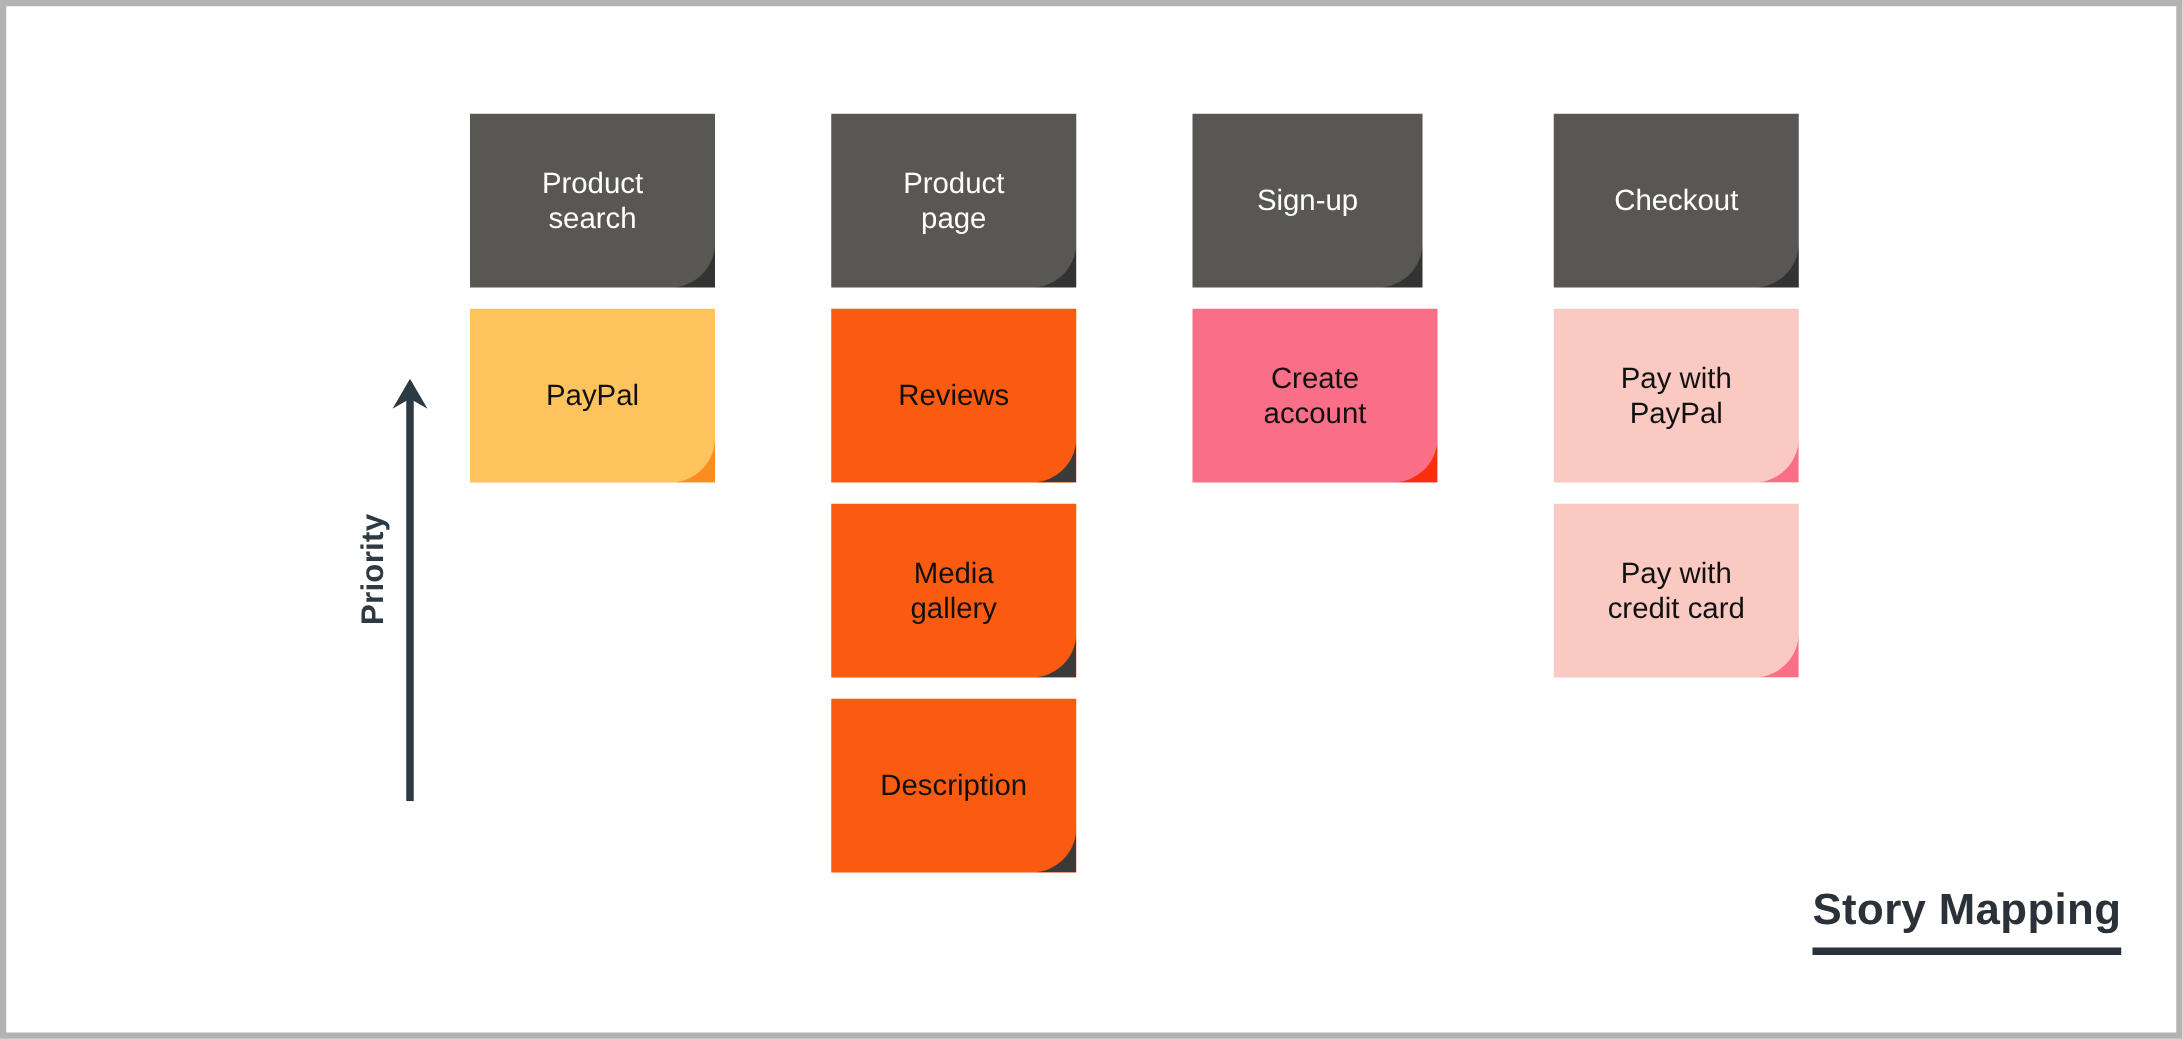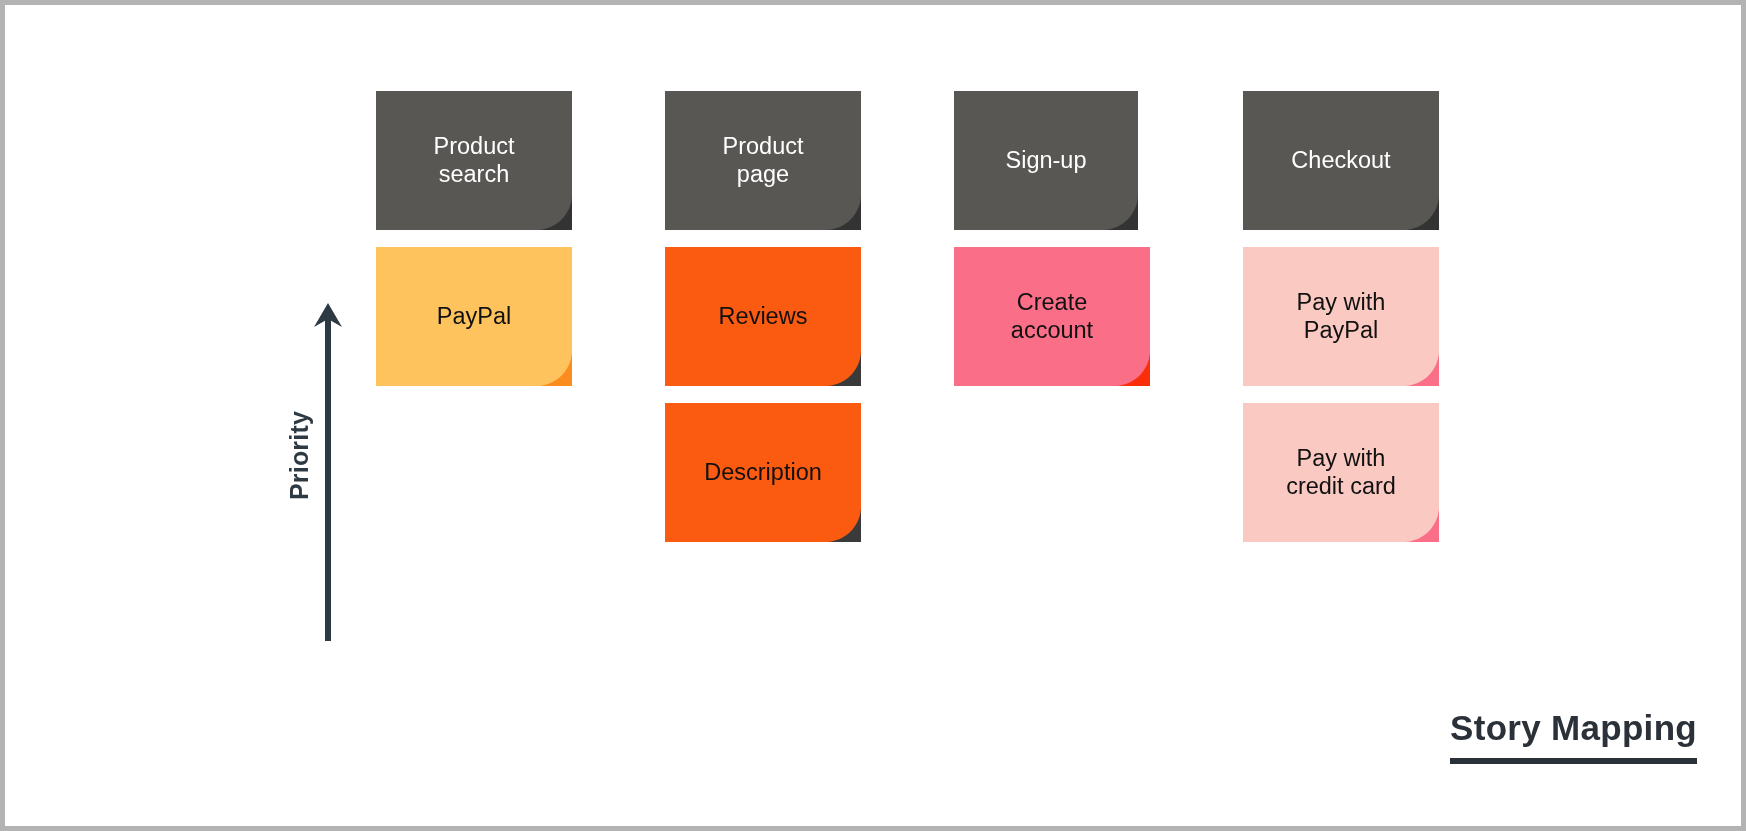--- a/index.html
+++ b/index.html
@@ -168,20 +168,29 @@
           </span>
         </div>
         <div class="card story" style="width: 196px; height: 139px; background: rgb(251, 90, 17); color: rgb(17, 17, 17); margin-bottom: 17px; padding-left: 12px;">
           <span class="label">Reviews</span>
           <span class="fold">
             <svg width="34" height="34" viewBox="0 0 34 34">
               <path d="M34 0 L34 34 L0 34 C18 33 33 19 34 0 Z" fill="#3a3a3a"></path>
             </svg>
           </span>
         </div>
+        <div class="card story" style="width: 196px; height: 139px; background: rgb(251, 90, 17); color: rgb(17, 17, 17); margin-bottom: 17px;">
+          <span class="label">Media
+gallery</span>
+          <span class="fold">
+            <svg width="34" height="34" viewBox="0 0 34 34">
+              <path d="M34 0 L34 34 L0 34 C18 33 33 19 34 0 Z" fill="#3a3a3a"></path>
+            </svg>
+          </span>
+        </div>
         <div class="card story" style="width: 196px; height: 139px; background: rgb(251, 90, 17); color: rgb(17, 17, 17); justify-content: center;">
           <span class="label">Description</span>
           <span class="fold">
             <svg width="34" height="34" viewBox="0 0 34 34">
               <path d="M34 0 L34 34 L0 34 C18 33 33 19 34 0 Z" fill="#3a3a3a"></path>
             </svg>
           </span>
         </div>
       </div>
       <div class="column" style="width: 196px;">

